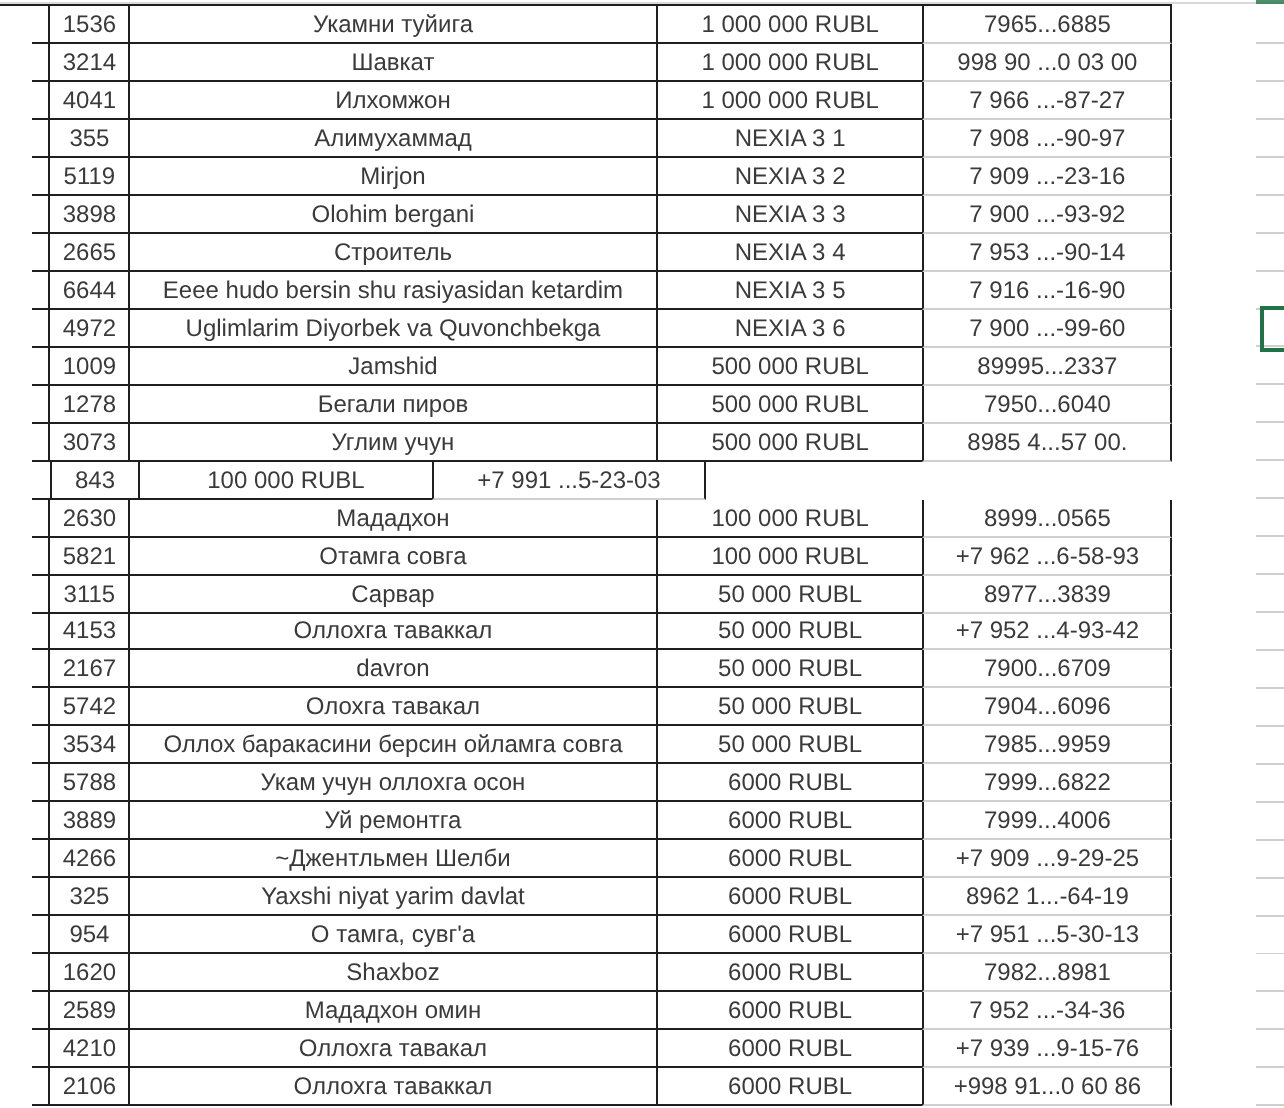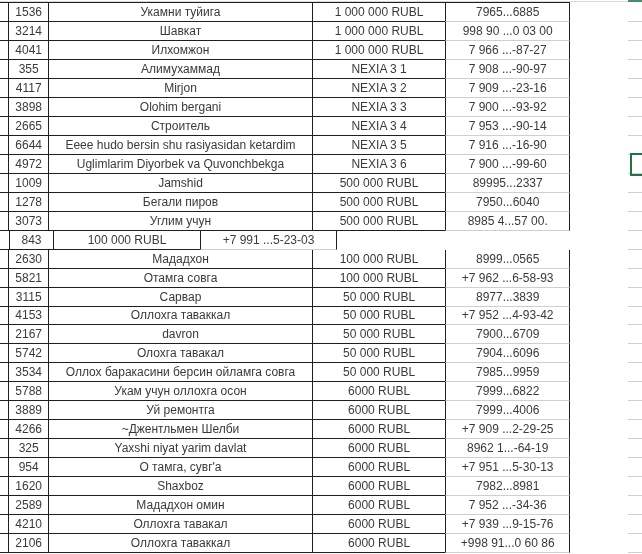--- a/index.html
+++ b/index.html
@@ -27,20 +27,21 @@
     left: 628px; top: 0;
     width: 14px; height: 2px;
     background: #217346;
     opacity: .8;
   }
   #grid {
     position: absolute;
     left: 0; top: 2px;
     width: 570px;
     border-top: 1px solid #1f1f1f;
+    padding-left: 16px;
   }
   .row {
     display: flex;
     height: 18.97px;
     box-sizing: border-box;
   }
   .cell {
     box-sizing: border-box;
     display: flex;
     align-items: center;
@@ -120,21 +121,21 @@
   <div class="row">
     <div class="cell stub"></div>
     <div class="cell id">355</div>
     <div class="cell name">Алимухаммад</div>
     <div class="cell prize">NEXIA 3 1</div>
     <div class="cell phone">7 908 ...-90-97</div>
   </div>
 
   <div class="row">
     <div class="cell stub"></div>
-    <div class="cell id">4117</div>
+    <div class="cell id">5119</div>
     <div class="cell name">Mirjon</div>
     <div class="cell prize">NEXIA 3 2</div>
     <div class="cell phone">7 909 ...-23-16</div>
   </div>
 
   <div class="row">
     <div class="cell stub"></div>
     <div class="cell id">3898</div>
     <div class="cell name">Olohim bergani</div>
     <div class="cell prize">NEXIA 3 3</div>
@@ -266,21 +267,21 @@
     <div class="cell name">Уй ремонтга</div>
     <div class="cell prize">6000 RUBL</div>
     <div class="cell phone">7999...4006</div>
   </div>
 
   <div class="row">
     <div class="cell stub"></div>
     <div class="cell id">4266</div>
     <div class="cell name">~Джентльмен Шелби</div>
     <div class="cell prize">6000 RUBL</div>
-    <div class="cell phone">+7 909 ...2-29-25</div>
+    <div class="cell phone">+7 909 ...9-29-25</div>
   </div>
 
   <div class="row">
     <div class="cell stub"></div>
     <div class="cell id">325</div>
     <div class="cell name">Yaxshi niyat yarim davlat</div>
     <div class="cell prize">6000 RUBL</div>
     <div class="cell phone">8962 1...-64-19</div>
   </div>
 

